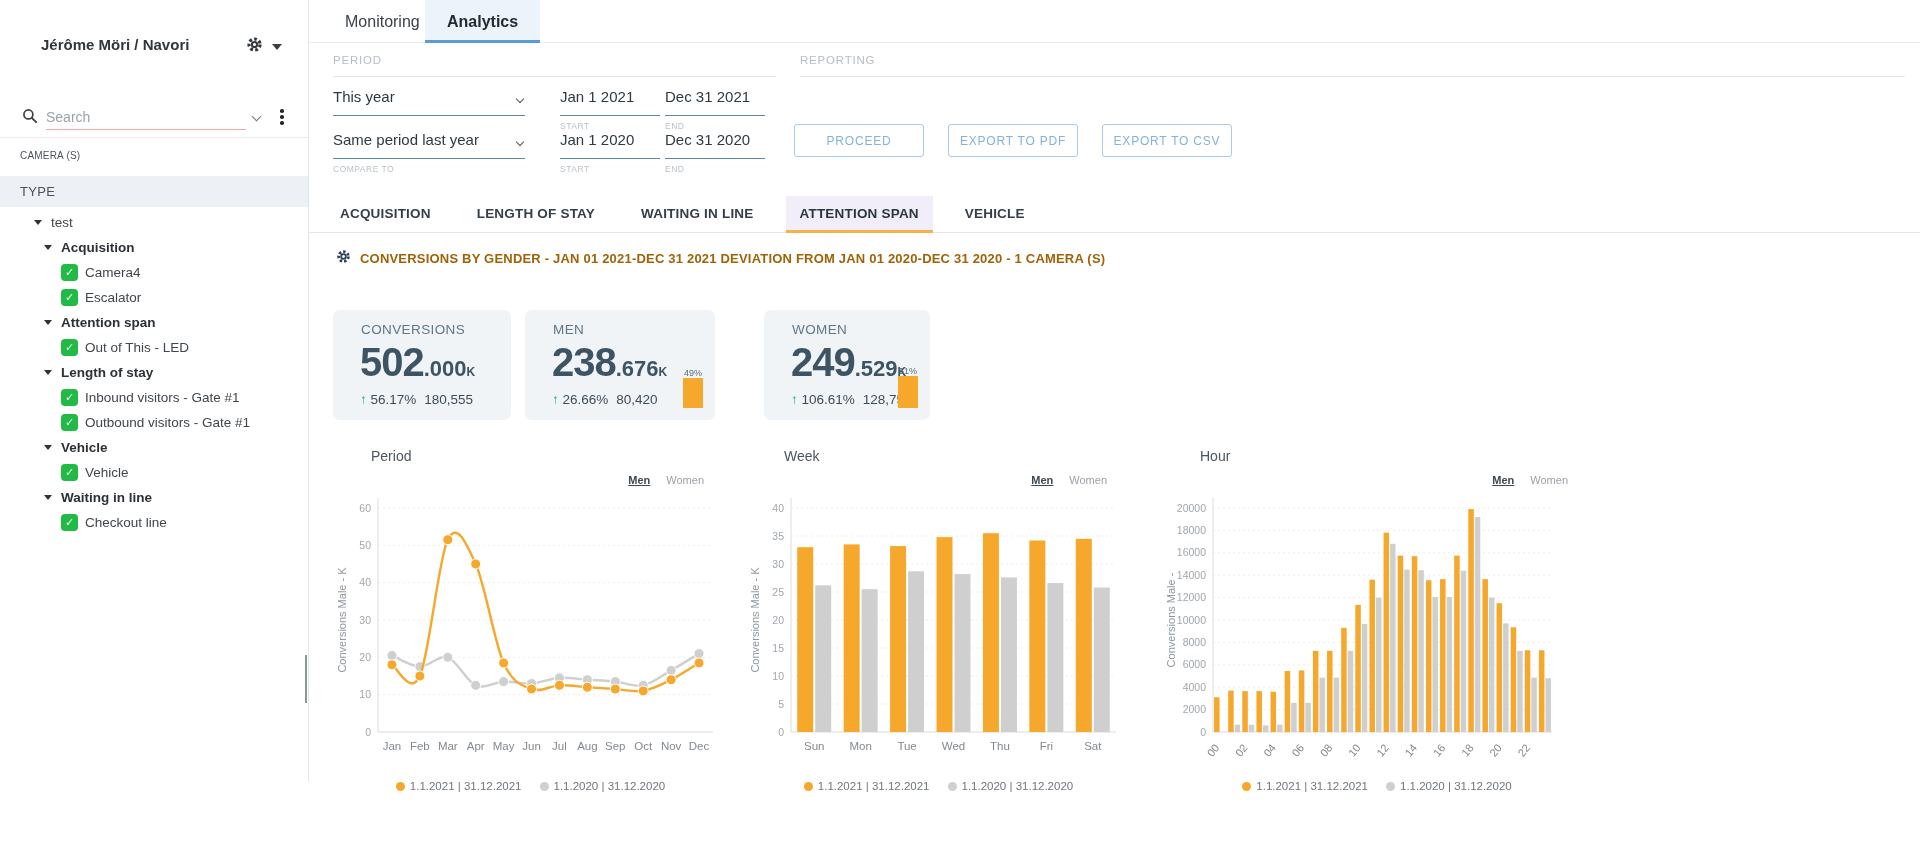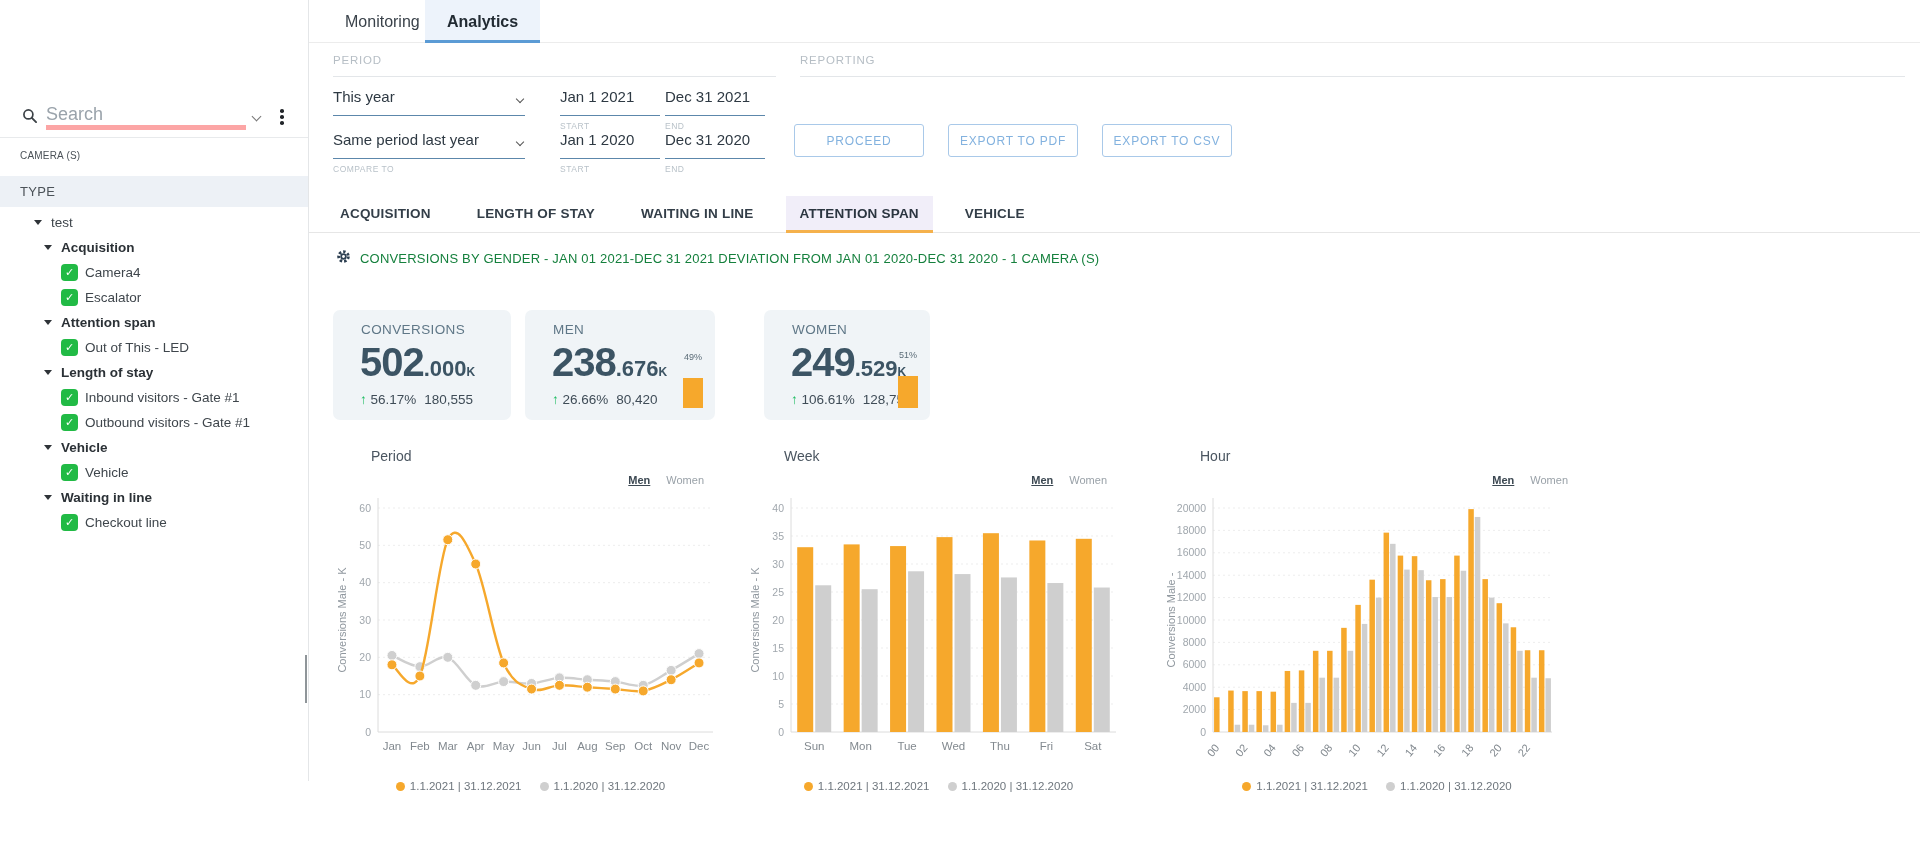--- a/index.html
+++ b/index.html
@@ -9,21 +9,21 @@
   
   .sidebar { position:absolute; left:0; top:0; width:308px; height:844px; background:#fff; }
   .sidebar-divider { position:absolute; left:308px; top:0; width:1px; height:781px; background:#e4e6e8; }
   .scroll-mark { position:absolute; left:305px; top:655px; width:2px; height:48px; background:#8f9599; }
   .user-row { position:absolute; left:0; top:34px; width:308px; height:24px; }
   .user-name { position:absolute; left:41px; top:2px; font-size:15px; font-weight:700; color:#30363b; }
   .user-gear { position:absolute; left:246px; top:2px; }
   .user-caret { position:absolute; left:272px; top:10px; width:0; height:0; border-left:5px solid transparent; border-right:5px solid transparent; border-top:6px solid #3a3f44; }
   .search-row { position:absolute; left:0; top:100px; width:308px; height:38px; border-bottom:1px solid #e8eaec; }
   .search-icon { position:absolute; left:22px; top:8px; }
-  .search-input { position:absolute; left:46px; top:4px; width:200px; height:26px; border:none; border-bottom:5px solid #fca5a5; font-size:18px; color:#333; outline:none; background:transparent; }
+  .search-input { position:absolute; left:46px; top:4px; width:200px; height:26px; border:none; border-bottom:1px solid #fca5a5; font-size:14px; color:#333; outline:none; background:transparent; }
   .search-input::placeholder { color:#9aa3ab; }
   .search-caret { position:absolute; left:253px; top:13px; width:7px; height:7px; border-right:1.6px solid #777; border-bottom:1.6px solid #777; transform:rotate(45deg); }
   .kebab { position:absolute; left:280px; top:9px; width:4px; }
   .kebab i { display:block; width:3.6px; height:3.6px; border-radius:50%; background:#22262a; margin-bottom:2.6px; }
   .camera-label { position:absolute; left:20px; top:150px; font-size:10px; color:#4b5258; letter-spacing:.2px; }
   .type-row { position:absolute; left:0; top:176px; width:308px; height:31px; background:#edf1f6;text-decoration:underline; }
   .type-label { position:absolute; left:20px; top:8px; font-size:13px; color:#4b5258; letter-spacing:.3px; }
   .tree { position:absolute; left:0; top:210px; width:308px; }
   .tree-row { position:relative; height:25px; display:flex; align-items:center; cursor:pointer; }
   .tri { width:0; height:0; border-left:4.5px solid transparent; border-right:4.5px solid transparent; border-top:5.5px solid #2e3338; margin-right:9px; }
@@ -60,51 +60,62 @@
   .sl-c2 { left:24px; top:164px; } .sl-s2 { left:251px; top:164px; } .sl-e2 { left:356px; top:164px; }
 
   .rep-btn { position:absolute; top:124px; width:130px; height:33px; background:#fff; border:1px solid #a9c9e9; border-radius:3px; font-size:12px; letter-spacing:.8px; color:#83b2df; cursor:pointer; }
   .btn-proceed { left:485px; } .btn-pdf { left:639px; } .btn-csv { left:793px; }
 
   .subtabs { position:absolute; left:0; top:196px; width:100%; height:37px; border-bottom:1px solid #e6e6e6; display:flex; padding-left:17px; }
   .subtab { height:37px; line-height:36px; padding:0 14px; margin-right:18px; font-size:13.5px; font-weight:600; color:#333e48; letter-spacing:.2px; cursor:pointer; }
   .subtab.active { background:#f1eef9; border-bottom:3px solid #f5b14c; font-weight:700; color:#2b3540; }
 
   .report-title-row { position:absolute; left:27px; top:249px; display:flex; align-items:center; gap:9px; }
-  .report-title { font-size:13px; font-weight:400; color:#15803d; letter-spacing:.2px; }
+  .report-title { font-size:13px; font-weight:700; color:#a16207; letter-spacing:.2px; }
 
   .card { position:absolute; top:310px; height:110px; background:#f0f4f7; border-radius:7px; }
   .card1 { left:24px; width:178px; } .card2 { left:216px; width:190px; } .card3 { left:455px; width:166px; }
   .card-title { position:absolute; left:28px; top:12px; font-size:13.5px; color:#5f7787; letter-spacing:.4px; }
   .card-num { position:absolute; left:27px; top:30px; display:flex; align-items:baseline; color:#3c5464; }
   .num-main { font-size:40px; font-weight:700; letter-spacing:-1px; }
   .num-dec { font-size:22px; font-weight:700;text-align:right; }
   .num-unit { font-size:12px; font-weight:700; }
   .card-delta { position:absolute; left:27px; top:82px; font-size:13.5px; color:#3f4c57; display:flex; gap:8px; align-items:center; }
   .up-arrow { color:#1ebc62; font-weight:700; }
   .share-wrap { position:absolute; right:12px; bottom:12px; width:20px; text-align:center; }
-  .share-lbl { font-size:9px; color:#5a6b77; margin-bottom:16px; }
+  .share-lbl { font-size:9px; color:#5a6b77; margin-bottom:0; }
   .share-bar { width:20px; background:#f6a82c; margin:0 auto; }
 
   .chart { position:absolute; top:448px; }
   .ch1 { left:24px; width:395px; } .ch2 { left:437px; width:385px; } .ch3 { left:853px; width:430px; }
   .chart-title { margin-left:38px; font-size:14px; color:#4a5560; }
   .chart-toplegend { position:absolute; right:24px; top:26px; font-size:11px; }
   .lg-men { font-weight:700; color:#3c4852; text-decoration:underline; margin-right:16px; cursor:pointer; }
   .lg-women { color:#99a1a8; cursor:pointer; }
   .chart-svg { display:block; margin-top:18px; }
   .chart-legend { display:flex; justify-content:center; gap:18px; margin-top:2px; font-size:11.5px; color:#6e767d; align-items:center; }
   .dot { display:inline-block; width:9px; height:9px; border-radius:50%; margin-right:5px; vertical-align:-1px; }
 </style>
 </head>
 <body>
 
 <div class="app">
 
   <aside class="sidebar">
+    <div class="user-row">
+      <span class="user-name">Jérôme Möri / Navori</span>
+      <span class="user-gear">
+        <svg width="17" height="17" viewBox="0 0 16 16">
+            <circle cx="8" cy="8" r="5.2" fill="none" stroke="#33383d" stroke-width="3" stroke-dasharray="2.6 2.1"></circle>
+            <circle cx="8" cy="8" r="3.4" fill="#33383d"></circle>
+            <circle cx="8" cy="8" r="1.5" fill="#fff"></circle>
+          </svg>
+      </span>
+      <span class="user-caret"></span>
+    </div>
 
     <div class="search-row">
       <span class="search-icon">
         <svg width="16" height="16" viewBox="0 0 15 15">
             <circle cx="6" cy="6" r="4.2" fill="none" stroke="#3c4247" stroke-width="1.6"></circle>
             <line x1="9.2" y1="9.2" x2="13.2" y2="13.2" stroke="#3c4247" stroke-width="1.8" stroke-linecap="round"></line>
           </svg>
       </span>
       <input class="search-input" type="text" placeholder="Search" style="">
       <span class="search-caret"></span>

